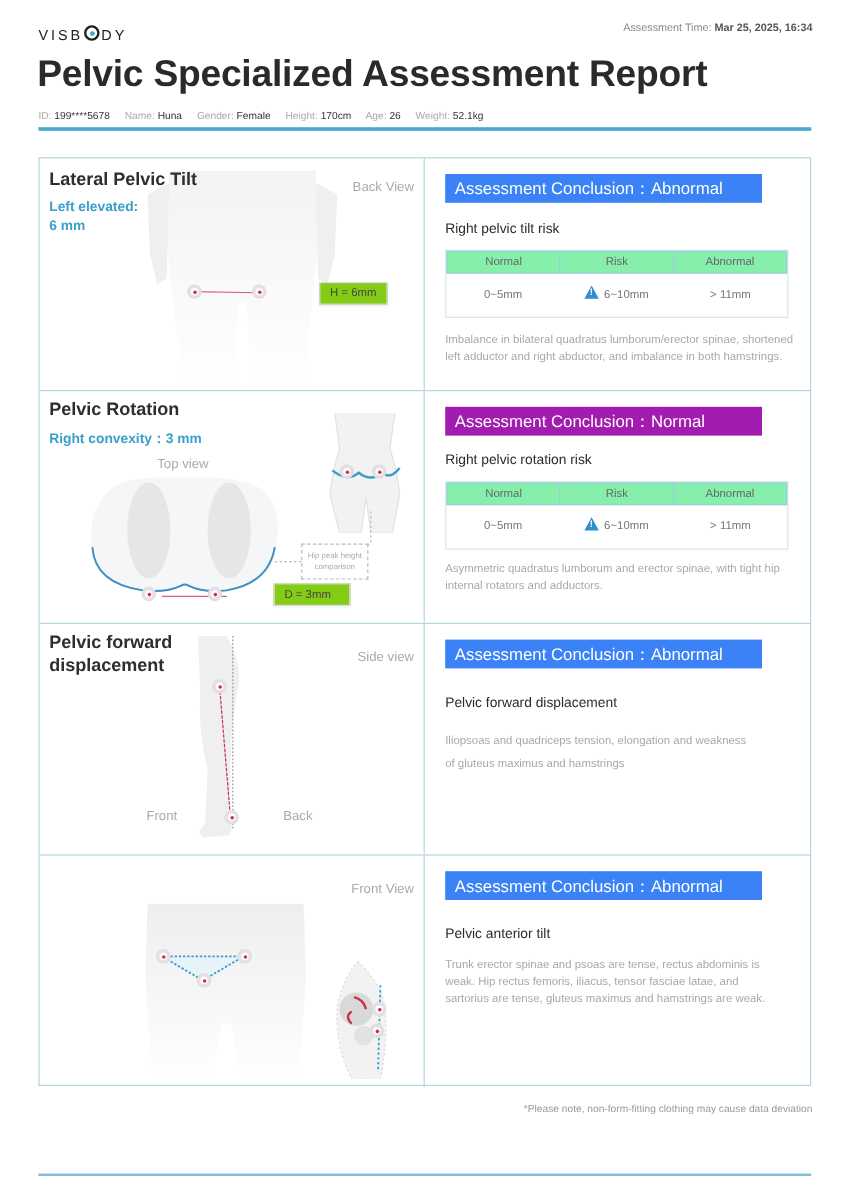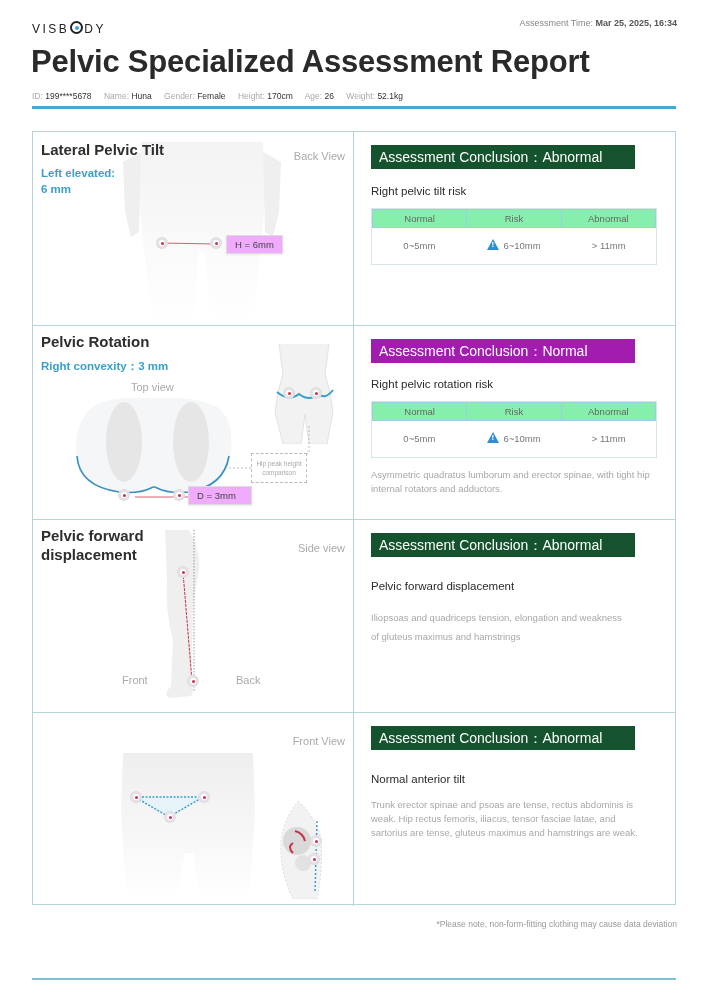--- a/index.html
+++ b/index.html
@@ -24,39 +24,39 @@
   .row { position: absolute; left: 0; width: 100%; border-bottom: 1.5px solid #b5d4dc; }
   .row:last-child { border-bottom: none; }
   .cell-l { position: absolute; left: 0; top: 0; width: 321px; height: 100%; border-right: 1.5px solid #b5d4dc; overflow: hidden; }
   .cell-r { position: absolute; left: 321px; top: 0; width: 321px; height: 100%; }
 
   .sec-title { position: absolute; left: 8px; top: 8px; font-size: 15px; font-weight: 700; color: #2e2e2e; line-height: 19px; }
   .sec-value { position: absolute; left: 8px; font-size: 11.5px; font-weight: 700; color: #3aa0c9; line-height: 16px; }
   .view-label { position: absolute; right: 8px; top: 18px; font-size: 11px; color: #aaa; }
 
   .concl { position: absolute; left: 17px; top: 13px; width: 264px; height: 24px; color: #fff; font-size: 14px; padding-left: 8px; line-height: 24px; white-space: nowrap; }
-  .concl.abnormal { background: #14532d; }
+  .concl.abnormal { background: #3b82f6; }
   .concl.normal { background: #a21caf; }
   .sub-title { position: absolute; left: 17px; font-size: 11.5px; color: #2b2b2b; font-weight: 400; }
 
   .risk-table { position: absolute; left: 17px; width: 286px; border: 1px solid #d8e6ea; }
   .risk-table .hdr { display: flex; height: 19px; background: #86efac; border-bottom: 1px solid #b9dbe7; border: 1px solid #9ccde0; }
   .risk-table .hdr div { flex: 1; text-align: center; font-size: 9.5px; color: #666; line-height: 17px; border-right: 1px solid #9ccde0; }
   .risk-table .hdr div:last-child { border-right: none; }
   .risk-table .body { display: flex; height: 36px; }
   .risk-table .body div { flex: 1; text-align: center; font-size: 9.5px; color: #777; line-height: 36px; }
   .warn { display: inline-block; width: 0; height: 0; border-left: 6px solid transparent; border-right: 6px solid transparent; border-bottom: 11px solid #2e8fd1; position: relative; top: 1px; margin-right: 4px; }
   .warn::after { content: "!"; position: absolute; left: -2px; top: 1px; font-size: 8px; color: #fff; line-height: 10px; font-weight: 700; }
 
   .desc { position: absolute; left: 17px; width: 290px; font-size: 9.5px; color: #a8a8a8; line-height: 14px; }
 
   .figure { position: absolute; }
   .dot { position: absolute; width: 10px; height: 10px; border-radius: 50%; background: #fff; border: 2px solid #e8e0e8; box-shadow: 0 0 0 1px #ddd; }
   .dot::after { content: ""; position: absolute; left: 2px; top: 2px; width: 3px; height: 3px; border-radius: 50%; background: #c8324a; }
-  .measure-box { position: absolute; background: #f0abfc; border: 1px solid #ddd; font-size: 9.5px; color: #444; padding: 3px 8px; box-shadow: 0 1px 2px rgba(0,0,0,0.08); }
+  .measure-box { position: absolute; background: #84cc16; border: 1px solid #ddd; font-size: 9.5px; color: #444; padding: 3px 8px; box-shadow: 0 1px 2px rgba(0,0,0,0.08); margin-left: 40px; }
   .small-label { position: absolute; font-size: 11px; color: #aaa; }
 
   .footnotes { position: absolute; right: 31px; top: 918px; text-align: right; font-size: 8.5px; color: #999; line-height: 13px; }
   .bottom-rule { position: absolute; left: 32px; top: 978px; width: 644px; height: 2px; background: #7fbfd6; }
 </style>
 </head>
 <body>
 
 <div class="logo"><span>VISB</span><span class="o"></span><span>DY</span></div>
 <div class="assess-time"><span>Assessment Time:</span> <b>Mar 25, 2025, 16:34</b></div>
@@ -108,20 +108,21 @@
           <div>Normal</div>
           <div>Risk</div>
           <div>Abnormal</div>
         </div>
         <div class="body">
           <div>0~5mm</div>
           <div><span class="warn"></span><span>6~10mm</span></div>
           <div>&gt; 11mm</div>
         </div>
       </div>
+      <div class="desc" style="top:145px;">Imbalance in bilateral quadratus lumborum/erector spinae, shortened left adductor and right abductor, and imbalance in both hamstrings.</div>
     </div>
   </div>
 
   <div class="row" style="top:194px;height:194px;">
     <div class="cell-l">
       <div class="sec-title" style="top:6px;">Pelvic Rotation</div>
       <div class="sec-value" style="top:32px;">Right convexity：3 mm</div>
       <div class="small-label" style="left:98px;top:55px;">Top view</div>
       <svg class="figure" style="left:36px;top:68px;" width="170" height="110">
         <path d="M25 12 Q40 2 85 4 Q130 2 150 14 Q168 30 160 70 Q155 92 120 98 Q100 100 88 94 Q85 92 82 94 Q70 100 50 98 Q14 94 8 70 Q2 30 25 12 Z" fill="#f4f6f7" stroke="none"></path>
@@ -215,21 +216,21 @@
         <circle cx="30" cy="62" r="8" fill="#e2e2e2"></circle>
         <path d="M22 30 Q30 32 32 40" fill="none" stroke="#c8324a" stroke-width="2"></path>
         <path d="M20 52 Q14 46 20 42" fill="none" stroke="#c8324a" stroke-width="2"></path>
         <line x1="44" y1="20" x2="42" y2="92" stroke="#3a9fc8" stroke-dasharray="2,2" stroke-width="1.5"></line>
       </svg>
       <div class="dot" style="left:278px;top:123px;"></div>
       <div class="dot" style="left:276px;top:141px;"></div>
     </div>
     <div class="cell-r">
       <div class="concl abnormal" style="top:13px;">Assessment Conclusion：Abnormal</div>
-      <div class="sub-title" style="top:60px;">Normal anterior tilt</div>
+      <div class="sub-title" style="top:60px;">Pelvic anterior tilt</div>
       <div class="desc" style="top:85px;width:275px;">Trunk erector spinae and psoas are tense, rectus abdominis is weak. Hip rectus femoris, iliacus, tensor fasciae latae, and sartorius are tense, gluteus maximus and hamstrings are weak.</div>
     </div>
   </div>
 </div>
 
 <div class="footnotes">
   <div>*Please note, non-form-fitting clothing may cause data deviation</div>
 </div>
 <div class="bottom-rule"></div>
 

